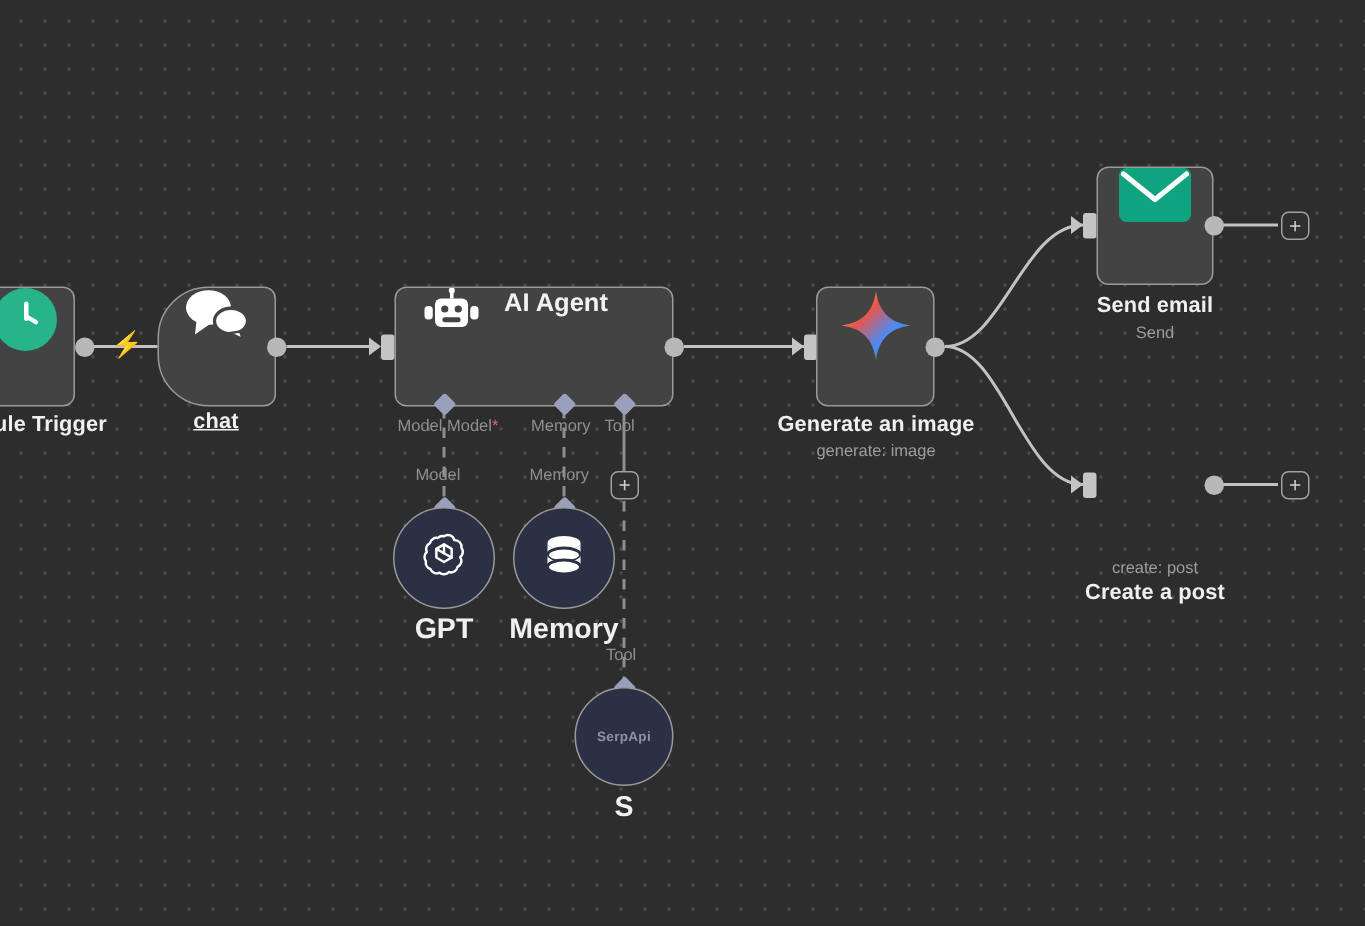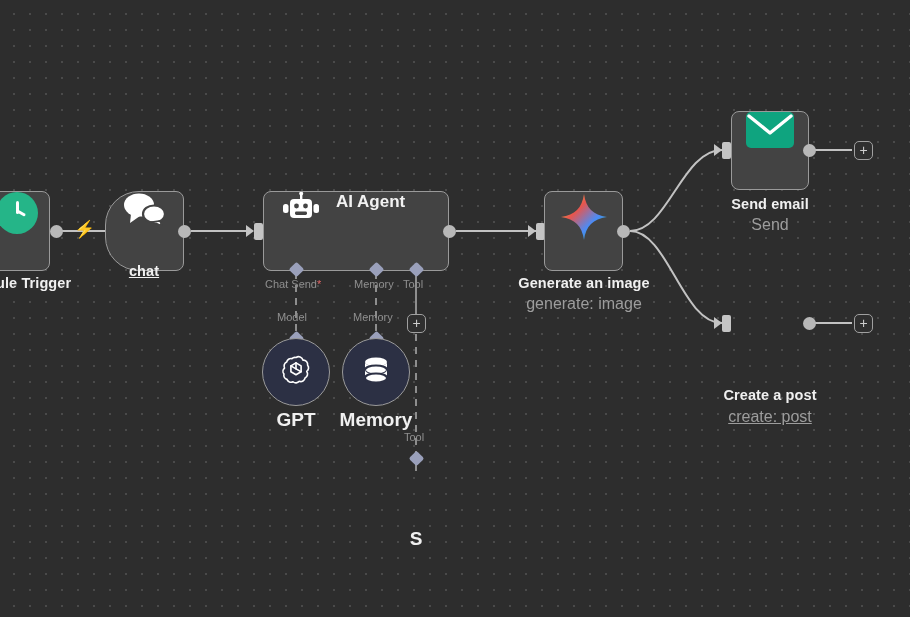--- a/index.html
+++ b/index.html
@@ -55,21 +55,21 @@
     font-size: 14.5px;
     font-weight: bold;
     letter-spacing: .1px;
   }
   .node-subtitle {
     position: absolute;
     left: 50%;
     transform: translateX(-50%);
     white-space: nowrap;
     color: #9d9d9d;
-    font-size: 16px;
+    font-size: 11px;
   }
   .inline-title {
     color: #f2f2f2;
     font-size: 17px;
     font-weight: bold;
   }
 
   
   .subnode {
     position: absolute;
@@ -238,21 +238,21 @@
   <div class="node trigger" style="left:105px; top:191px; width:79px; height:80px;">
     <span style="display:block;">
       <svg width="46" height="34" viewBox="0 0 46 34">
         <ellipse cx="17" cy="13" rx="15" ry="11.5" fill="#ffffff"></ellipse>
         <path d="M9,22 L8,31 L18,24 Z" fill="#ffffff"></path>
         <ellipse cx="32" cy="22" rx="11" ry="8.5" fill="#ffffff" stroke="#434343" stroke-width="2.2"></ellipse>
         <path d="M38,29 L40,34 L31,30 Z" fill="#ffffff" stroke="#434343" stroke-width="1.6"></path>
       </svg>
     </span>
   </div>
-  <div class="node-title" style="left:144px; top:263px;text-decoration:underline;">chat</div>
+  <div class="node-title" style="left:144px; top:273px;text-decoration:underline;">chat</div>
   <div class="dot-port" style="left:178px; top:225px;"></div>
 
   <div class="in-arrow" style="left:246px; top:225px;"></div>
   <div class="in-port" style="left:254px; top:223px;"></div>
   <div class="node wide" style="left:263px; top:191px; width:186px; height:80px;">
     <span>
       <svg width="38" height="34" viewBox="0 0 38 34">
         <rect x="8" y="7" width="22" height="19" rx="4" fill="#ffffff"></rect>
         <rect x="18" y="1" width="2.4" height="6" fill="#ffffff"></rect>
         <circle cx="19.2" cy="1.6" r="2" fill="#ffffff"></circle>
@@ -262,21 +262,21 @@
         <circle cx="23.5" cy="14" r="2.4" fill="#434343"></circle>
         <rect x="13" y="19.5" width="12" height="3.4" rx="1.4" fill="#434343"></rect>
       </svg>
     </span>
     <span class="inline-title">AI Agent</span>
   </div>
   <div class="dot-port" style="left:443px; top:225px;"></div>
 
   <div class="diamond" style="left:291px; top:264px;"></div>
   <div class="port-label" style="left:265px; top:278px;">
-    <span>Chat Send</span><span class="req">*</span>
+    <span>Model Model</span><span class="req">*</span>
   </div>
   <div class="diamond" style="left:371px; top:264px;"></div>
   <div class="port-label" style="left:354px; top:278px;">Memory</div>
   <div class="diamond" style="left:411px; top:264px;"></div>
   <div class="port-label" style="left:403px; top:278px;">Tool</div>
 
   <div class="mid-label" style="left:277px; top:311px;">Model</div>
   <div class="mid-label" style="left:353px; top:311px;">Memory</div>
   <div class="mid-label" style="left:404px; top:431px;">Tool</div>
 
@@ -308,20 +308,23 @@
         <path d="M5,9 L5,17 A11,4.6 0 0 0 27,17 L27,9 A11,4.6 0 0 1 5,9 Z" fill="#ffffff"></path>
         <ellipse cx="16" cy="17" rx="11" ry="4.6" fill="#ffffff" stroke="#2c3044" stroke-width="2"></ellipse>
         <path d="M5,17 L5,25 A11,4.6 0 0 0 27,25 L27,17 A11,4.6 0 0 1 5,17 Z" fill="#ffffff" stroke="#2c3044" stroke-width="0"></path>
         <ellipse cx="16" cy="25" rx="11" ry="4.6" fill="#ffffff" stroke="#2c3044" stroke-width="2"></ellipse>
       </svg>
     </span>
   </div>
   <div class="subnode-label" style="left:376px; top:409px;">Memory</div>
 
   <div class="diamond" style="left:411px; top:453px;"></div>
+  <div class="subnode" style="left:383px; top:458px; width:66px; height:66px;">
+    <span class="serp-text">SerpApi</span>
+  </div>
   <div class="subnode-label" style="left:416px; top:528px;">S</div>
 
   <div class="in-arrow" style="left:528px; top:225px;"></div>
   <div class="in-port" style="left:536px; top:223px;"></div>
   <div class="node" style="left:544px; top:191px; width:79px; height:80px;">
     <span>
       <svg width="50" height="50" viewBox="0 0 50 50">
         <path d="M25,2 C27,16 34,23 48,25 C34,27 27,34 25,48 C23,34 16,27 2,25 C16,23 23,16 25,2 Z" fill="url(#gemGrad2)"></path>
       </svg>
     </span>
@@ -341,17 +344,17 @@
     </span>
   </div>
   <div class="node-title" style="left:770px; top:196px;">Send email</div>
   <div class="node-subtitle" style="left:770px; top:216px;">Send</div>
   <div class="dot-port" style="left:803px; top:144px;"></div>
   <div class="plus-btn" style="left:854px; top:141px;">+</div>
 
   <div class="in-arrow" style="left:714px; top:317px;"></div>
   <div class="in-port" style="left:722px; top:315px;"></div>
   <div class="node-title" style="left:770px; top:387px;">Create a post</div>
-  <div class="node-subtitle" style="left:770px; top:408px;text-decoration:underline;">create: post</div>
+  <div class="node-subtitle" style="left:770px; top:373px;">create: post</div>
   <div class="dot-port" style="left:803px; top:317px;"></div>
   <div class="plus-btn" style="left:854px; top:314px;">+</div>
 
 </div>
 
 </body></html>

